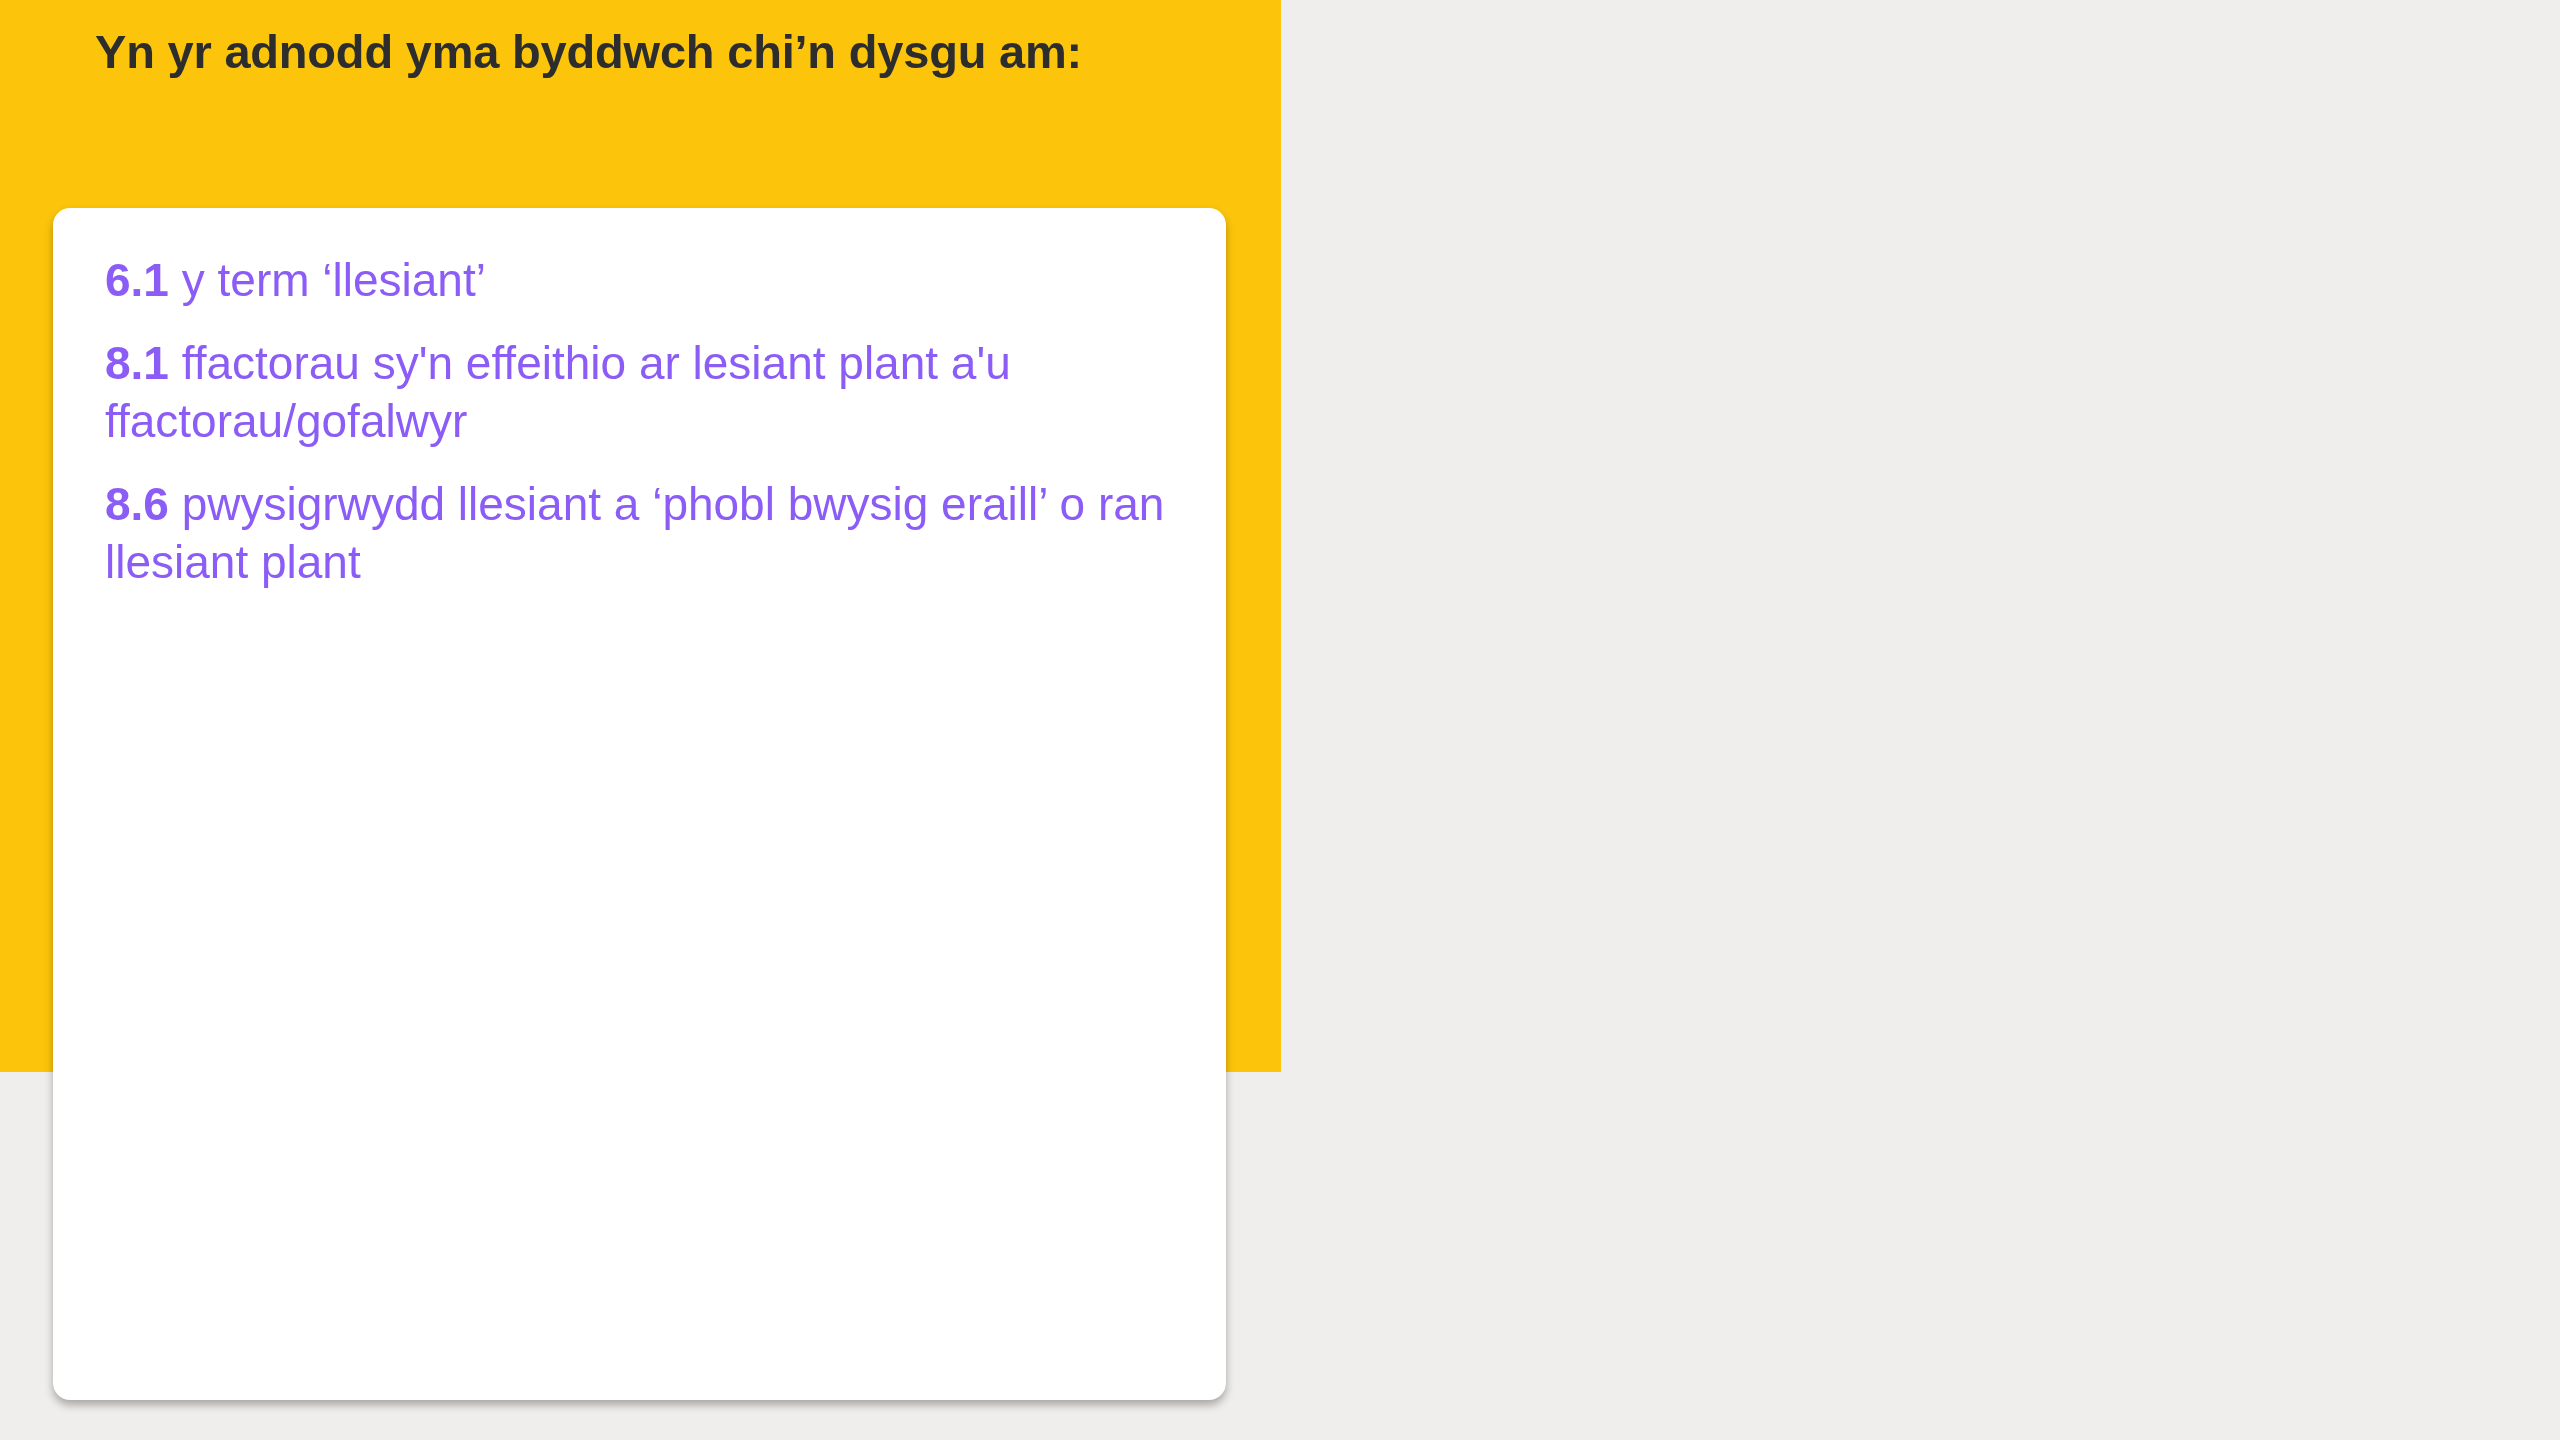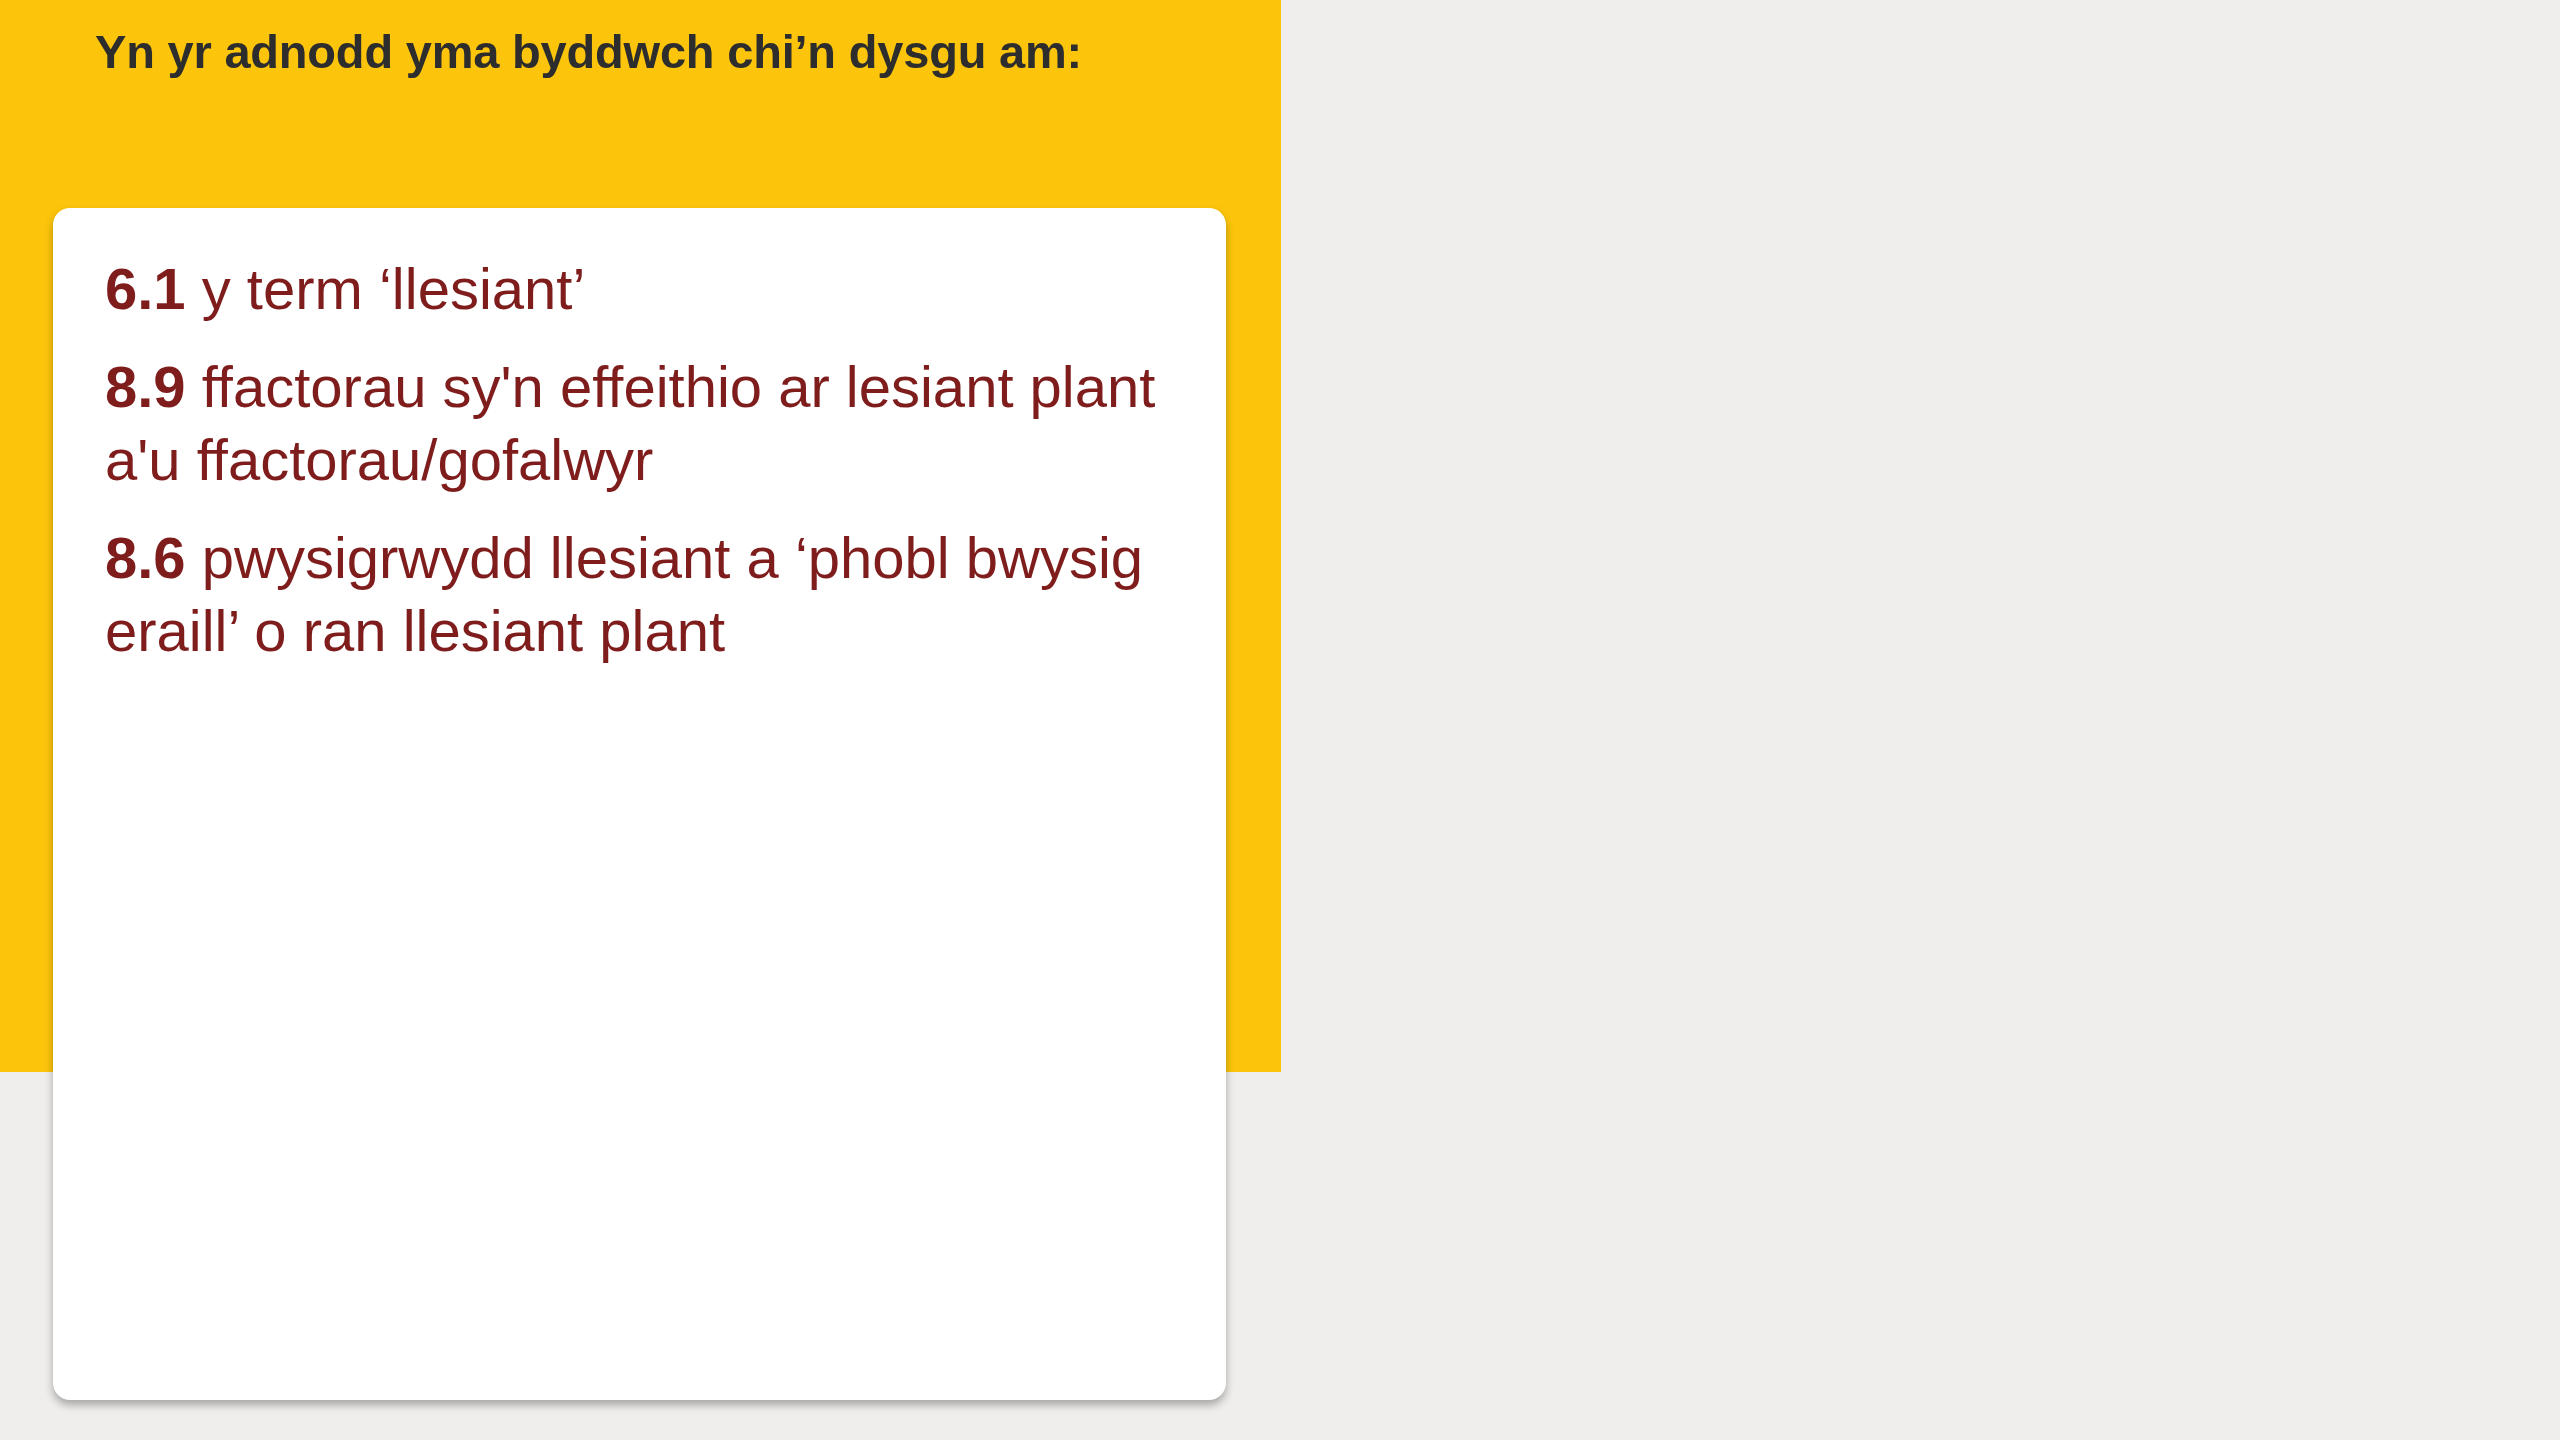--- a/index.html
+++ b/index.html
@@ -85,22 +85,22 @@
     margin: 0;
     padding: 0;
   }
   .outcome-item {
     line-height: 1.26;
     margin: 0 0 26px 0;
   }
   .outcome-item:last-child { margin-bottom: 0; }
 
   .card-left .outcome-item {
-    font-size: 58px;
-    color: #7f1d1d;
+    font-size: 46px;
+    color: #8b5cf6;
     margin-bottom: 25px;
   }
   .outcome-code {
     font-weight: bold;
   }
   .outcome-text {
     font-weight: normal;
   }
 </style>
 </head>
@@ -113,21 +113,21 @@
     <h1 class="panel-heading welsh">Yn yr adnodd yma byddwch chi’n dysgu am:</h1>
 
     <div class="card card-left">
 
 
       <ul class="outcome-list">
         <li class="outcome-item">
           <span class="outcome-code">6.1</span><span class="outcome-text"> y term ‘llesiant’</span>
         </li>
         <li class="outcome-item">
-          <span class="outcome-code">8.9</span><span class="outcome-text"> ffactorau sy'n effeithio ar lesiant plant a'u ffactorau/gofalwyr</span>
+          <span class="outcome-code">8.1</span><span class="outcome-text"> ffactorau sy'n effeithio ar lesiant plant a'u ffactorau/gofalwyr</span>
         </li>
         <li class="outcome-item">
           <span class="outcome-code">8.6</span><span class="outcome-text"> pwysigrwydd llesiant a ‘phobl bwysig eraill’ o ran llesiant plant</span>
         </li>
       </ul>
 
     </div>
   </section>
 
   <section class="panel-right">

